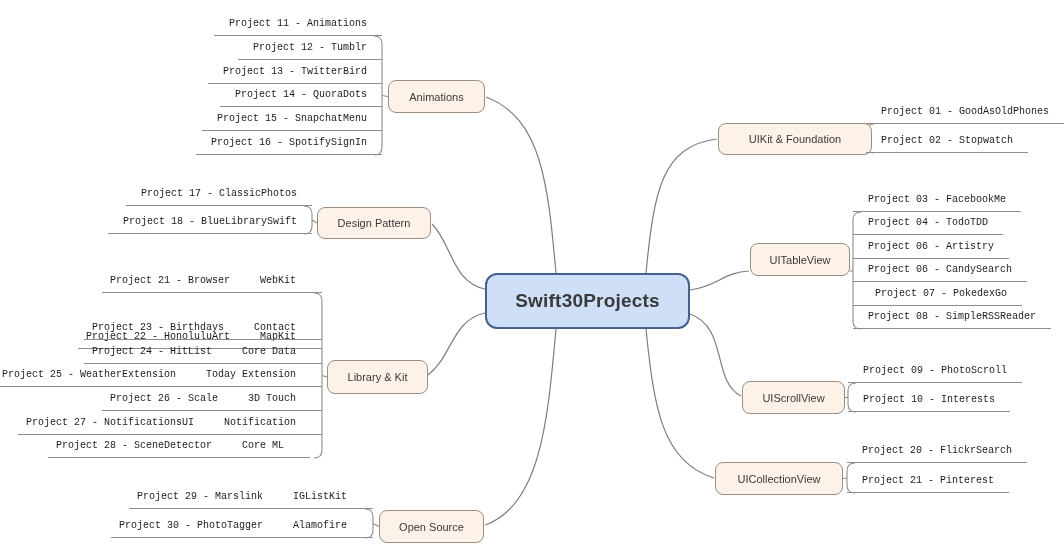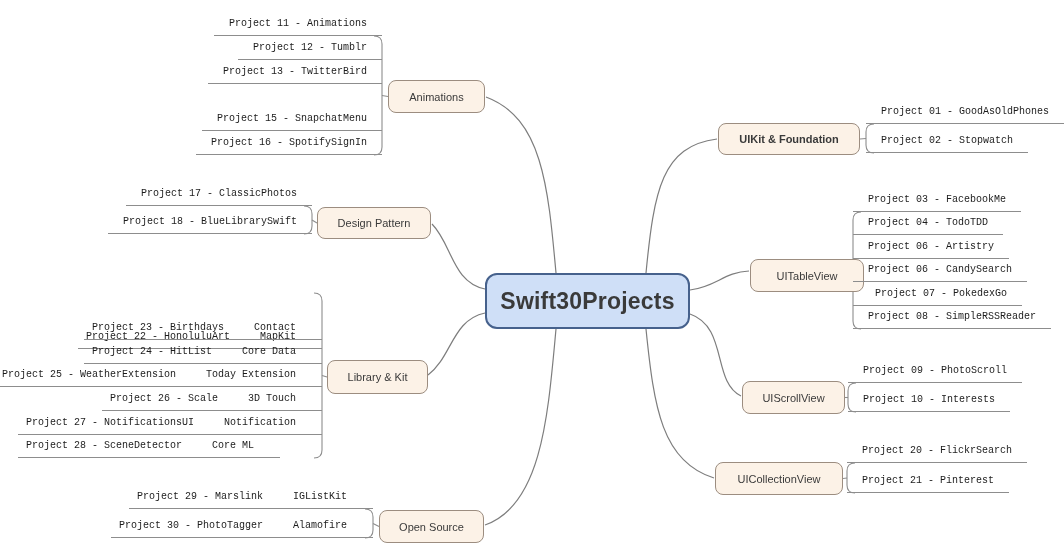--- a/index.html
+++ b/index.html
@@ -2,21 +2,21 @@
 <html><head>
 <meta charset="utf-8">
 <style>
   html,body{margin:0;padding:0;background:#ffffff;}
   .canvas{position:relative;width:1064px;height:560px;background:#ffffff;
           font-family:"Liberation Sans",sans-serif;overflow:hidden;}
   svg.links{position:absolute;left:0;top:0;}
   .root{position:absolute;left:485px;top:273px;width:205px;height:56px;
         box-sizing:border-box;display:flex;align-items:center;justify-content:center;
         background:#cfdff7;border:2px solid #46618c;border-radius:12px;
-        font-size:23px;font-weight:bold;color:#3a3a3a;letter-spacing:.2px;}
+        font-size:19px;font-weight:bold;color:#3a3a3a;letter-spacing:.2px;}
   .cat{position:absolute;box-sizing:border-box;display:flex;align-items:center;justify-content:center;
        background:#fcf2e7;border:1.4px solid #9c8d80;border-radius:8px;
        font-size:11px;color:#3a3a3a;white-space:nowrap;}
   .leaf{position:absolute;height:23px;line-height:22px;box-sizing:border-box;
         font-size:10px;color:#1c1c1c;white-space:nowrap;
         border-bottom:1.2px solid #8d8d8d;padding:0 15px;text-align:center;font-family:Liberation Mono, monospace;}
   .leaf.two{padding:0 26px 0 8px;}
   .leaf .kit{margin-left:30px;display:inline-block;}
 </style>
 </head>
@@ -54,53 +54,57 @@
       <path d="M 843,478.5 L 847,478"></path>
     </g>
   </svg>
 
   <div class="root">Swift30Projects</div>
 
   <div class="cat" style="left:388px;top:80px;width:97px;height:33px;">Animations</div>
   <div class="cat" style="left:317px;top:207px;width:114px;height:32px;">Design Pattern</div>
   <div class="cat" style="left:327px;top:360px;width:101px;height:34px;">Library &amp; Kit</div>
   <div class="cat" style="left:379px;top:510px;width:105px;height:33px;">Open Source</div>
-  <div class="cat" style="left:718px;top:123px;width:142px;height:32px;font-weight:bold;">UIKit &amp; Foundation</div>
-  <div class="cat" style="left:750px;top:259px;width:114px;height:33px;">UITableView</div>
+  <div class="cat" style="left:718px;top:123px;width:154px;height:32px;">UIKit &amp; Foundation</div>
+  <div class="cat" style="left:750px;top:243px;width:100px;height:33px;">UITableView</div>
   <div class="cat" style="left:742px;top:381px;width:103px;height:33px;">UIScrollView</div>
   <div class="cat" style="left:715px;top:462px;width:128px;height:33px;">UICollectionView</div>
 
   <div class="leaf" style="right:682px;top:13px;">Project 11 - Animations</div>
   <div class="leaf" style="right:682px;top:37px;">Project 12 - Tumblr</div>
   <div class="leaf" style="right:682px;top:61px;">Project 13 - TwitterBird</div>
+  <div class="leaf" style="right:682px;top:84px;">Project 14 - QuoraDots</div>
   <div class="leaf" style="right:682px;top:108px;">Project 15 - SnapchatMenu</div>
   <div class="leaf" style="right:682px;top:132px;">Project 16 - SpotifySignIn</div>
 
   <div class="leaf" style="right:752px;top:183px;">Project 17 - ClassicPhotos</div>
   <div class="leaf" style="right:752px;top:211px;">Project 18 - BlueLibrarySwift</div>
 
+  <div class="leaf two" style="right:742px;top:270px;">
+    <span>Project 21 - Browser</span><span class="kit">WebKit</span>
+  </div>
   <div class="leaf two" style="right:742px;top:294px;margin-top:32px;">
     <span>Project 22 - HonoluluArt</span><span class="kit">MapKit</span>
   </div>
   <div class="leaf two" style="right:742px;top:317px;">
     <span>Project 23 - Birthdays</span><span class="kit">Contact</span>
   </div>
   <div class="leaf two" style="right:742px;top:341px;">
     <span>Project 24 - HitList</span><span class="kit">Core Data</span>
   </div>
   <div class="leaf two" style="right:742px;top:364px;">
     <span>Project 25 - WeatherExtension</span><span class="kit">Today Extension</span>
   </div>
   <div class="leaf two" style="right:742px;top:388px;">
     <span>Project 26 - Scale</span><span class="kit">3D Touch</span>
   </div>
   <div class="leaf two" style="right:742px;top:412px;">
     <span>Project 27 - NotificationsUI</span><span class="kit">Notification</span>
   </div>
-  <div class="leaf two" style="right:784px;top:435px;">
+  <div class="leaf two" style="right:754px;top:435px;">
     <span>Project 28 - SceneDetector</span><span class="kit">Core ML</span>
   </div>
 
   <div class="leaf two" style="right:691px;top:486px;">
     <span>Project 29 - Marslink</span><span class="kit">IGListKit</span>
   </div>
   <div class="leaf two" style="right:691px;top:515px;">
     <span>Project 30 - PhotoTagger</span><span class="kit">Alamofire</span>
   </div>
 

